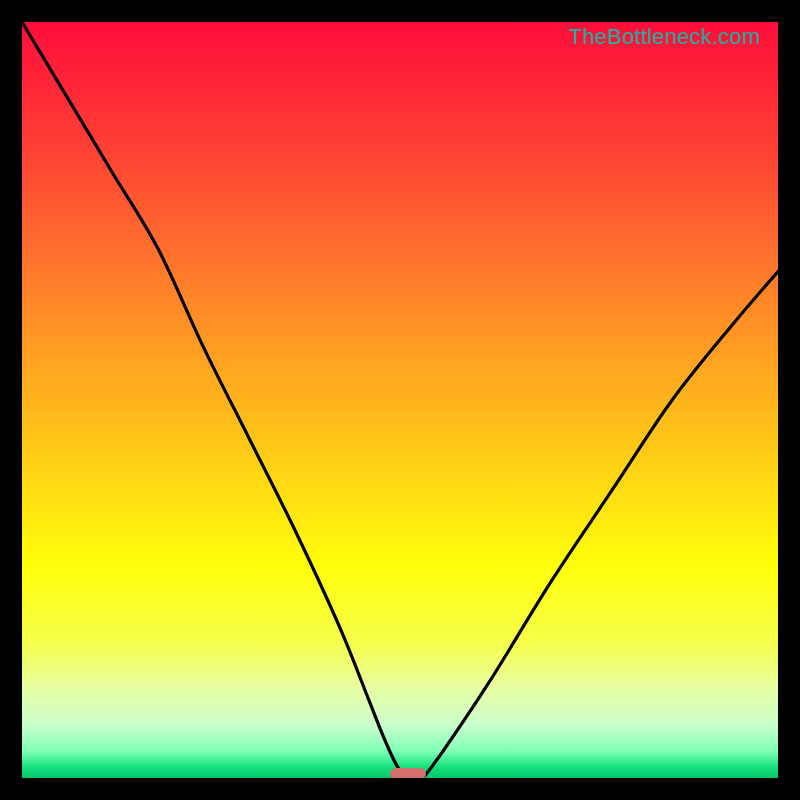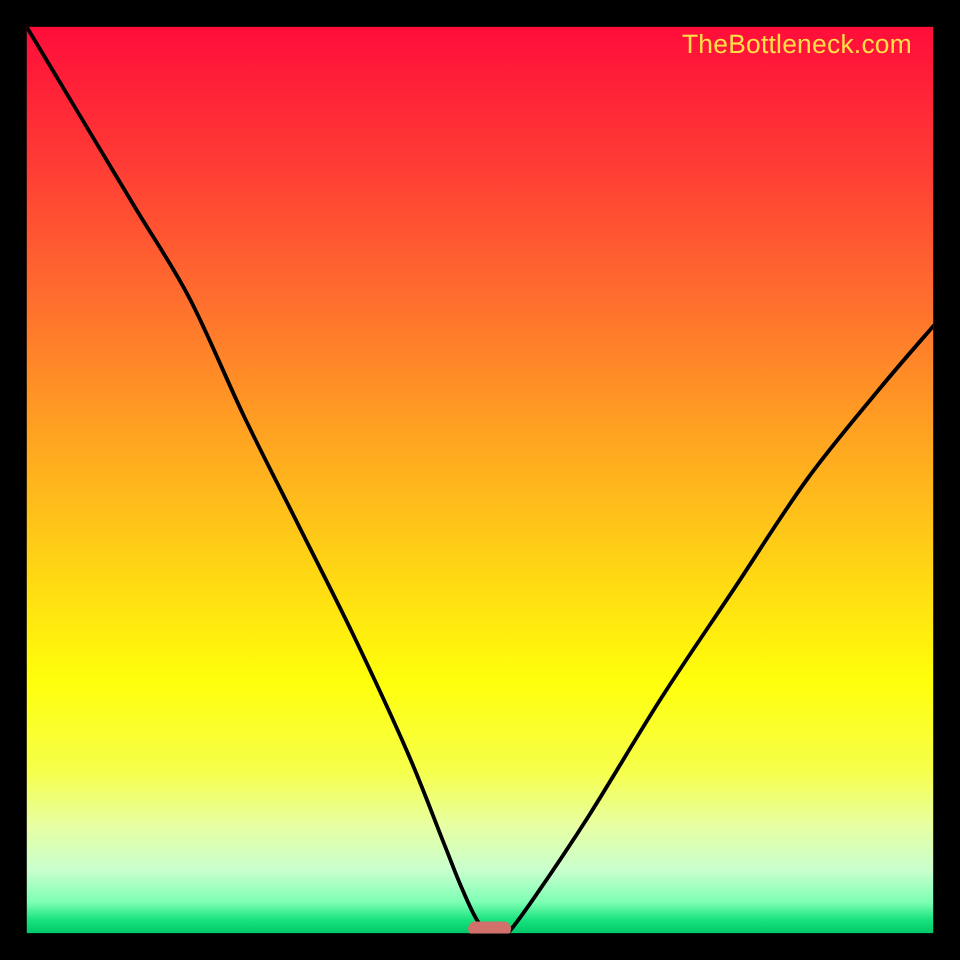--- a/index.html
+++ b/index.html
@@ -29,21 +29,21 @@
   .gradient {
     position: absolute;
     inset: 0;
   }
   .watermark {
     position: absolute;
     top: 2px;
     right: 18px;
     font-family: Arial, Helvetica, sans-serif;
     font-size: 22px;
-    color: #fde047;
+    color: #14b8a6;
     letter-spacing: 0.2px;
     user-select: none;
   }
   svg.curve {
     position: absolute;
     inset: 0;
   }
   .marker {
     position: absolute;
     width: 36px;

